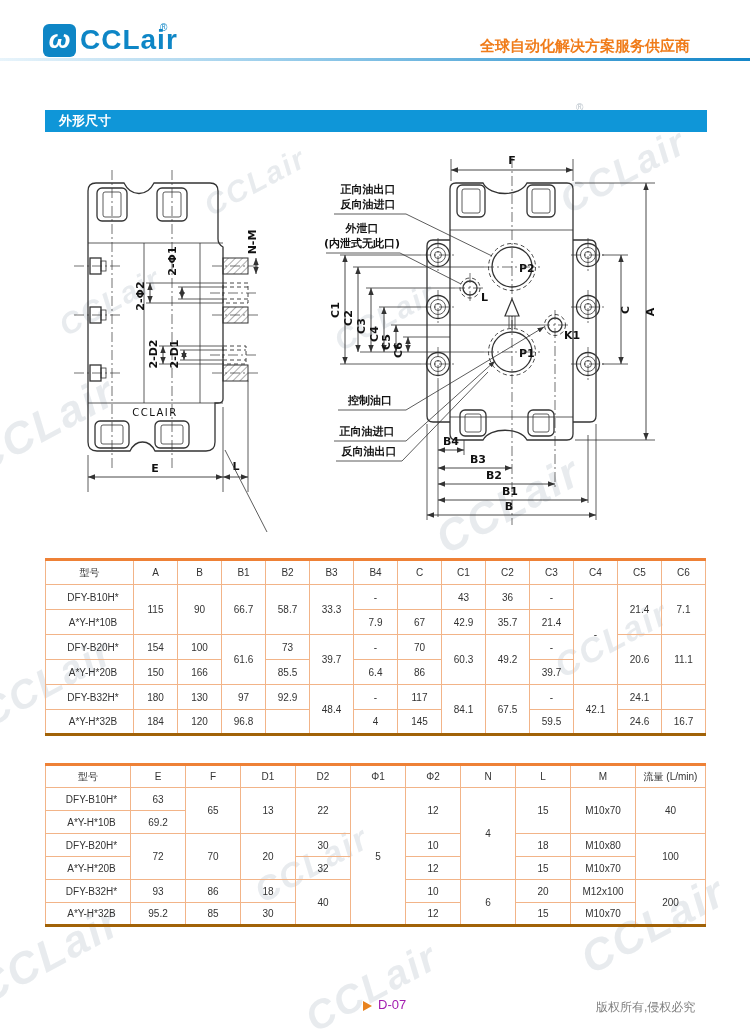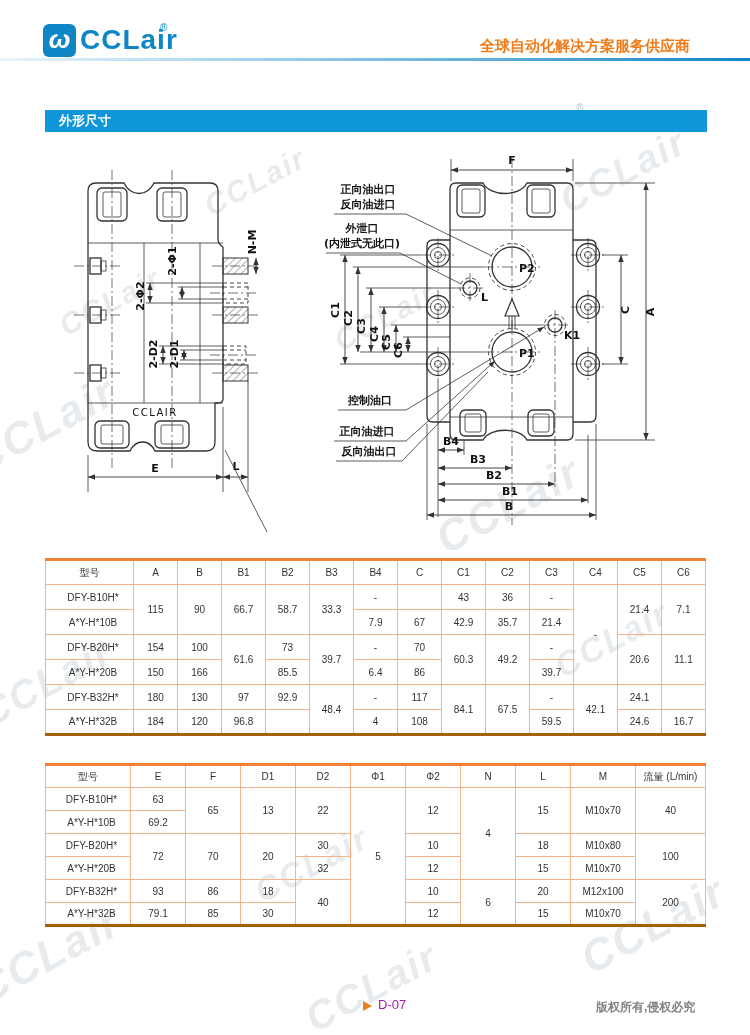--- a/index.html
+++ b/index.html
@@ -34,21 +34,21 @@
   .dim-table{position:absolute;border-collapse:collapse;table-layout:fixed;font-size:10px;color:#333;
              text-align:center;border-top:3px solid #ee8136;border-bottom:3px solid #a16207;background:transparent}
   .dim-table td,.dim-table th{border:1px solid #f2b488;font-weight:normal;padding:0;overflow:hidden}
   .dim-table .model{text-align:center;padding-left:7px}
   #t1 tr{height:25px}
   #t2 tr{height:23px}
   
   .page-num-tri{position:absolute;left:363px;top:1001px;width:0;height:0;
                 border-left:9px solid #e8821e;border-top:5px solid transparent;border-bottom:5px solid transparent}
   .page-num{position:absolute;left:378px;top:997px;font-size:13px;color:#a21caf}
-  .copyright{position:absolute;left:596px;top:999px;font-size:12px;font-weight:bold;color:#808080}
+  .copyright{position:absolute;left:596px;top:999px;font-size:12px;font-weight:normal;color:#808080}
 </style>
 </head>
 <body>
 
 <div class="page">
 
   <span class="wm" style="left:200px;top:165px;font-size:30px">CCLair</span>
   <span class="wm" style="left:555px;top:150px;font-size:38px">CCLair</span>
   <span class="wm" style="left:55px;top:285px;font-size:30px">CCLair</span>
   <span class="wm" style="left:-35px;top:400px;font-size:44px">CCLair</span>
@@ -414,21 +414,21 @@
       <td>24.1</td>
       <td></td>
     </tr>
     <tr>
       <td class="model">A*Y-H*32B</td>
       <td>184</td>
       <td>120</td>
       <td>96.8</td>
       <td></td>
       <td>4</td>
-      <td>108</td>
+      <td>145</td>
       <td>59.5</td>
       <td>24.6</td>
       <td>16.7</td>
     </tr>
   </tbody>
     </table>
 
   <table class="dim-table" id="t2" style="left:45px;top:763px;width:660px">
     <colgroup>
       <col style="width:85px">
@@ -499,21 +499,21 @@
       <td>18</td>
       <td rowspan="2">40</td>
       <td>10</td>
       <td rowspan="2">6</td>
       <td>20</td>
       <td>M12x100</td>
       <td rowspan="2">200</td>
     </tr>
     <tr>
       <td class="model">A*Y-H*32B</td>
-      <td>79.1</td>
+      <td>95.2</td>
       <td>85</td>
       <td>30</td>
       <td>12</td>
       <td>15</td>
       <td>M10x70</td>
     </tr>
   </tbody>
     </table>
 
   <span class="page-num-tri"></span>

